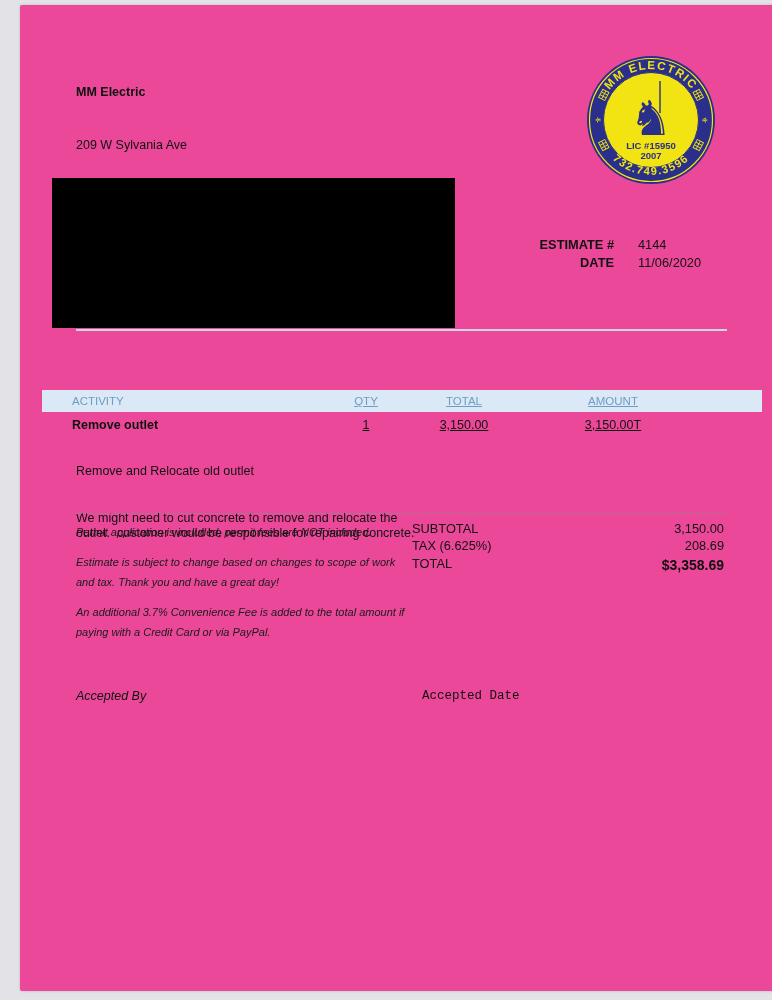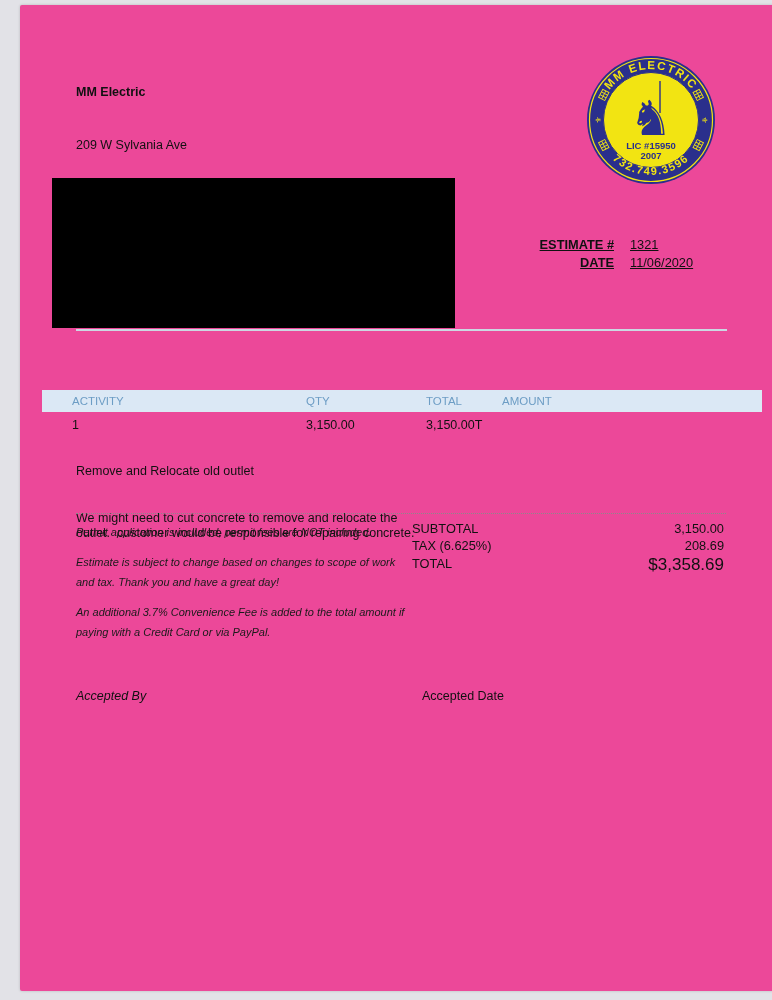--- a/index.html
+++ b/index.html
@@ -32,21 +32,21 @@
   .redaction {
     position: absolute; left: 32px; top: 173px;
     width: 403px; height: 150px;
     background: #000;
   }
   .meta {
     position: absolute; left: 404px; top: 231px;
     width: 260px;
     font-size: 12.8px; line-height: 18px;
   }
-  .meta-row { display: grid; grid-template-columns: 190px 1fr; column-gap: 16px; text-decoration: underline; }
+  .meta-row { display: grid; grid-template-columns: 190px 1fr; column-gap: 24px; }
   .meta-label { font-weight: bold; text-align: right; }
   .meta-value { text-align: left; }
   .divider-blue {
     position: absolute; left: 56px; top: 324px;
     width: 651px; height: 2px;
     background: #ccd7e3;
   }
   
   .items-table { position: absolute; left: 22px; top: 385px; width: 720px; }
   .tgrid {
@@ -54,21 +54,21 @@
     grid-template-columns: 1fr 120px 76px 222px;
     padding: 0 38px 0 30px;
     align-items: center;
   }
   .thead {
     height: 22px;
     background: #dbe8f5;
     color: #6d9dc5;
     font-size: 11.5px;
   }
-  .col-num { text-align: left; }
+  .col-num { text-align: center; text-decoration: underline; }
   .trow { margin-top: 6px; font-size: 12.5px; }
   .item-name { font-weight: bold; }
   .item-desc {
     margin: 1px 0 0 34px;
     width: 340px;
     font-size: 12.5px; line-height: 15.5px;
     white-space: pre-wrap;
   }
   .divider-dotted {
     position: absolute; left: 56px; top: 508px;
@@ -82,25 +82,25 @@
     font-size: 11px; line-height: 20px;
     color: #1a1a1a;
   }
   .notes p { margin-bottom: 10px; font-style: italic; }
   .totals { position: absolute; left: 392px; top: 515px; width: 312px; }
   .t-row {
     display: flex; justify-content: space-between;
     font-size: 12.8px; line-height: 17px;
   }
   .t-row.total .t-label { line-height: 19px; }
-  .grand { font-size: 17px; font-weight: normal; line-height: 22px; }
+  .grand { font-size: 14px; font-weight: bold; line-height: 22px; }
   
   .sig-label { position: absolute; top: 684px; font-size: 12.5px; }
   .sig-by { left: 56px; font-style: italic; }
-  .sig-date { left: 402px; }
+  .sig-date { left: 402px; font-family: Liberation Mono, monospace; }
 </style>
 </head>
 <body>
 
 <div class="page">
 
   <div class="company">
     <div class="company-name">MM Electric</div>
     <div>209 W Sylvania Ave</div>
     <div>Neptune City, NJ  07753 US</div>
@@ -160,38 +160,39 @@
       <text x="65" y="94" text-anchor="middle" font-size="9.5" font-weight="bold" fill="#2a2f8c" font-family="Liberation Sans, sans-serif">LIC #15950</text>
       <text x="65" y="104" text-anchor="middle" font-size="9.5" font-weight="bold" fill="#2a2f8c" font-family="Liberation Sans, sans-serif">2007</text>
     </svg>
   </div>
 
   <div class="redaction"></div>
 
   <div class="meta">
     <div class="meta-row">
       <span class="meta-label">ESTIMATE #</span>
-      <span class="meta-value">1321</span>
+      <span class="meta-value">4144</span>
     </div>
     <div class="meta-row">
       <span class="meta-label">DATE</span>
       <span class="meta-value">11/06/2020</span>
     </div>
   </div>
 
   <div class="divider-blue"></div>
 
   <div class="items-table">
     <div class="tgrid thead">
       <div>ACTIVITY</div>
       <div class="col-num">QTY</div>
       <div class="col-num">TOTAL</div>
       <div class="col-num">AMOUNT</div>
     </div>
     <div class="tgrid trow">
+      <div class="item-name">Remove outlet</div>
       <div class="col-num">1</div>
       <div class="col-num">3,150.00</div>
       <div class="col-num">3,150.00T</div>
     </div>
     <div class="item-desc">
       <div>Remove and Relocate old outlet</div>
       <div>We might need to cut concrete to remove and relocate the outlet.  customer would be responsible for repairing concrete.</div>
     </div>
   </div>
 

